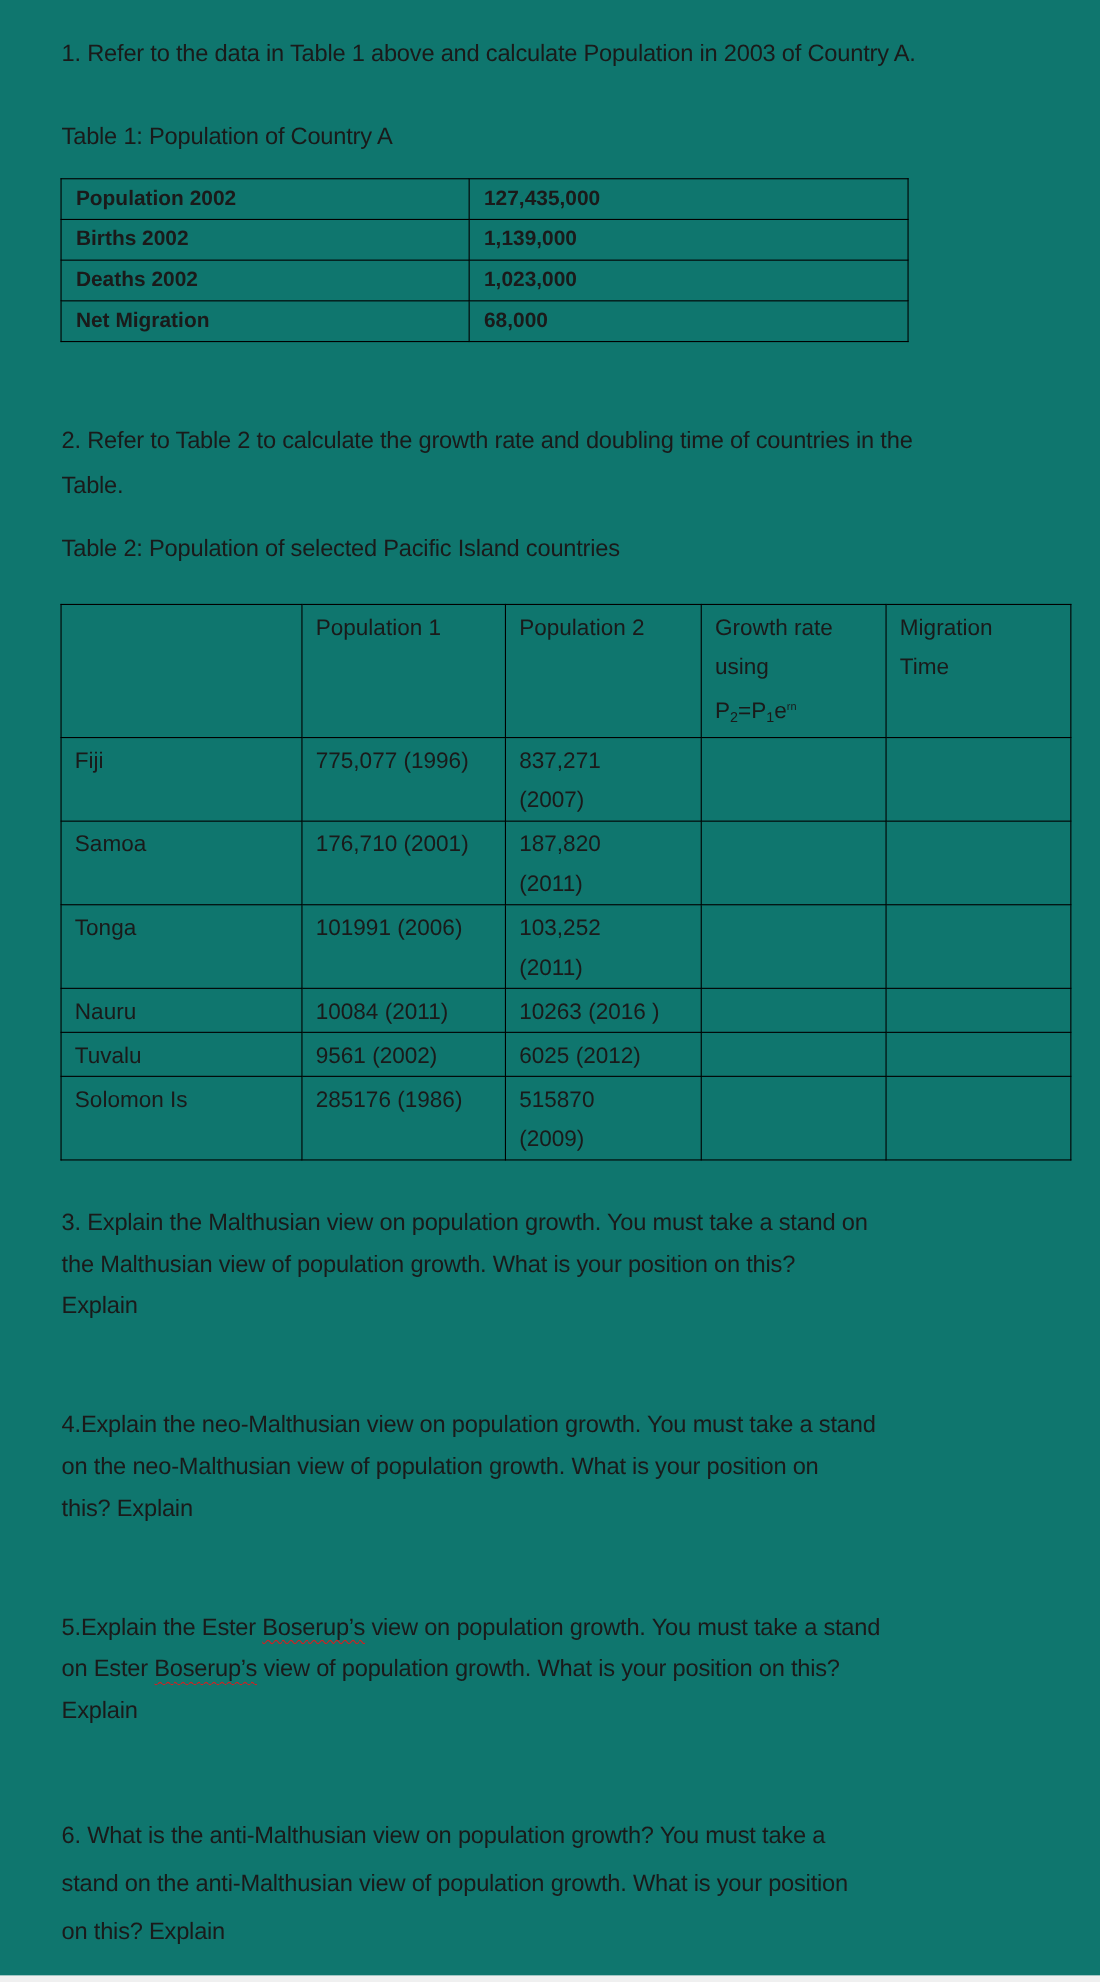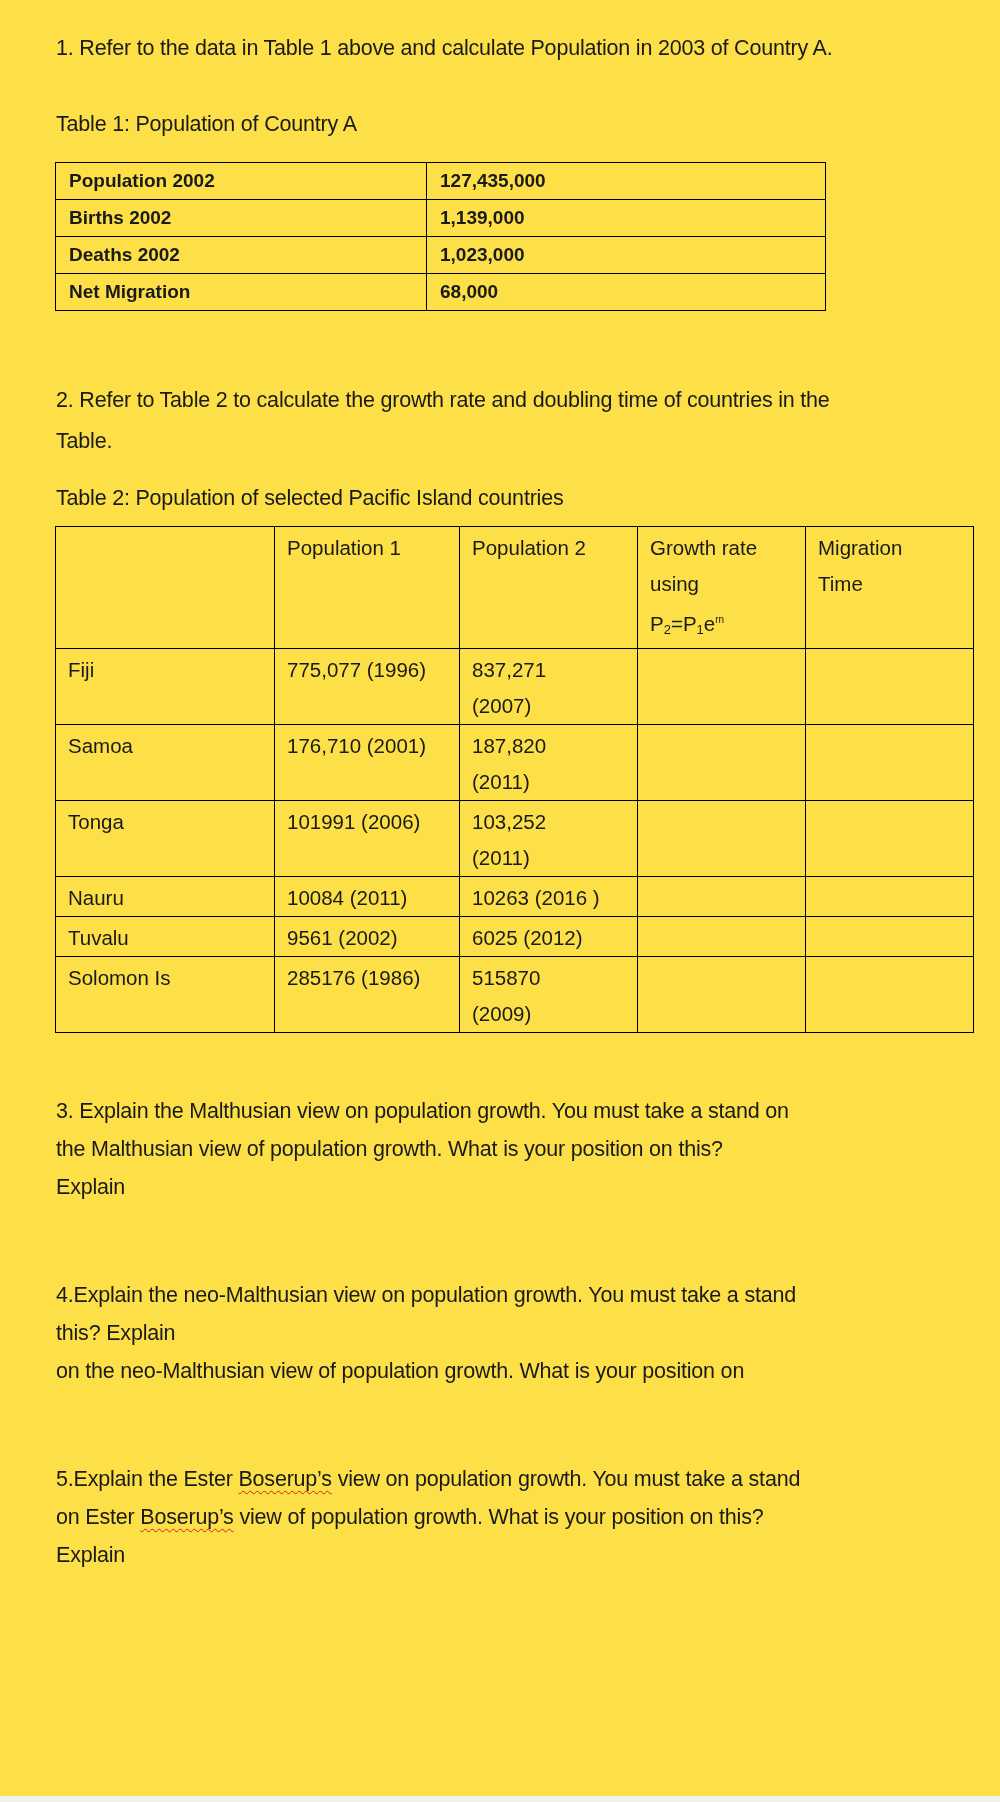--- a/index.html
+++ b/index.html
@@ -5,21 +5,21 @@
   html, body { margin: 0; padding: 0; }
   body {
     width: 1000px;
     height: 1802px;
     background: #ffffff;
     position: relative;
     overflow: hidden;
     font-family: "Liberation Sans", "DejaVu Sans", sans-serif;
     color: #1a1a1a;
   }
-  .page { position: absolute; left: 0; top: 0; width: 1000px; height: 1796px; background: #fde047; }
+  .page { position: absolute; left: 0; top: 0; width: 1000px; height: 1796px; background: #0f766e; }
   .bottom-strip { position: absolute; left: 0; top: 1796px; width: 1000px; height: 6px; background: #f0f0f0; }
 
   .para {
     position: absolute;
     left: 56px;
     font-size: 21.5px;
     letter-spacing: -0.2px;
     white-space: nowrap;
   }
   .para .line { display: block; }
@@ -37,21 +37,21 @@
     border: 1.5px solid #000;
     height: 36px;
     padding: 0 0 0 13px;
     vertical-align: middle;
   }
   table.t1 td.c1 { width: 357px; }
 
   table.t2 {
     position: absolute;
     left: 55px;
-    top: 526px;
+    top: 549px;
     width: 919px;
     border-collapse: collapse;
     font-size: 20.5px;
     table-layout: fixed;
   }
   table.t2 td {
     border: 1.5px solid #000;
     padding: 3px 0 0 12px;
     vertical-align: top;
     line-height: 36px;
@@ -203,25 +203,30 @@
     </table>
 
   <div class="para" style="top:1092px; line-height:38px;">
     <span class="line">3. Explain the Malthusian view on population growth. You must take a stand on</span>
     <span class="line">the Malthusian view of population growth. What is your position on this?</span>
     <span class="line">Explain</span>
   </div>
 
   <div class="para" style="top:1276px; line-height:38px;">
     <span class="line">4.Explain the neo-Malthusian view on population growth. You must take a stand</span>
+    <span class="line">on the neo-Malthusian view of population growth. What is your position on</span>
     <span class="line">this? Explain</span>
-    <span class="line">on the neo-Malthusian view of population growth. What is your position on</span>
   </div>
 
   <div class="para" style="top:1460px; line-height:38px;">
     <span class="line"><span>5.Explain the Ester </span><span class="spell">Boserup’s</span><span> view on population growth. You must take a stand</span></span>
     <span class="line"><span>on Ester </span><span class="spell">Boserup’s</span><span> view of population growth. What is your position on this?</span></span>
     <span class="line">Explain</span>
   </div>
 
+  <div class="para" style="top:1646px; line-height:44px;">
+    <span class="line">6. What is the anti-Malthusian view on population growth? You must take a</span>
+    <span class="line">stand on the anti-Malthusian view of population growth. What is your position</span>
+    <span class="line">on this? Explain</span>
+  </div>
 </div>
 
 <div class="bottom-strip"></div>
 
 </body></html>

